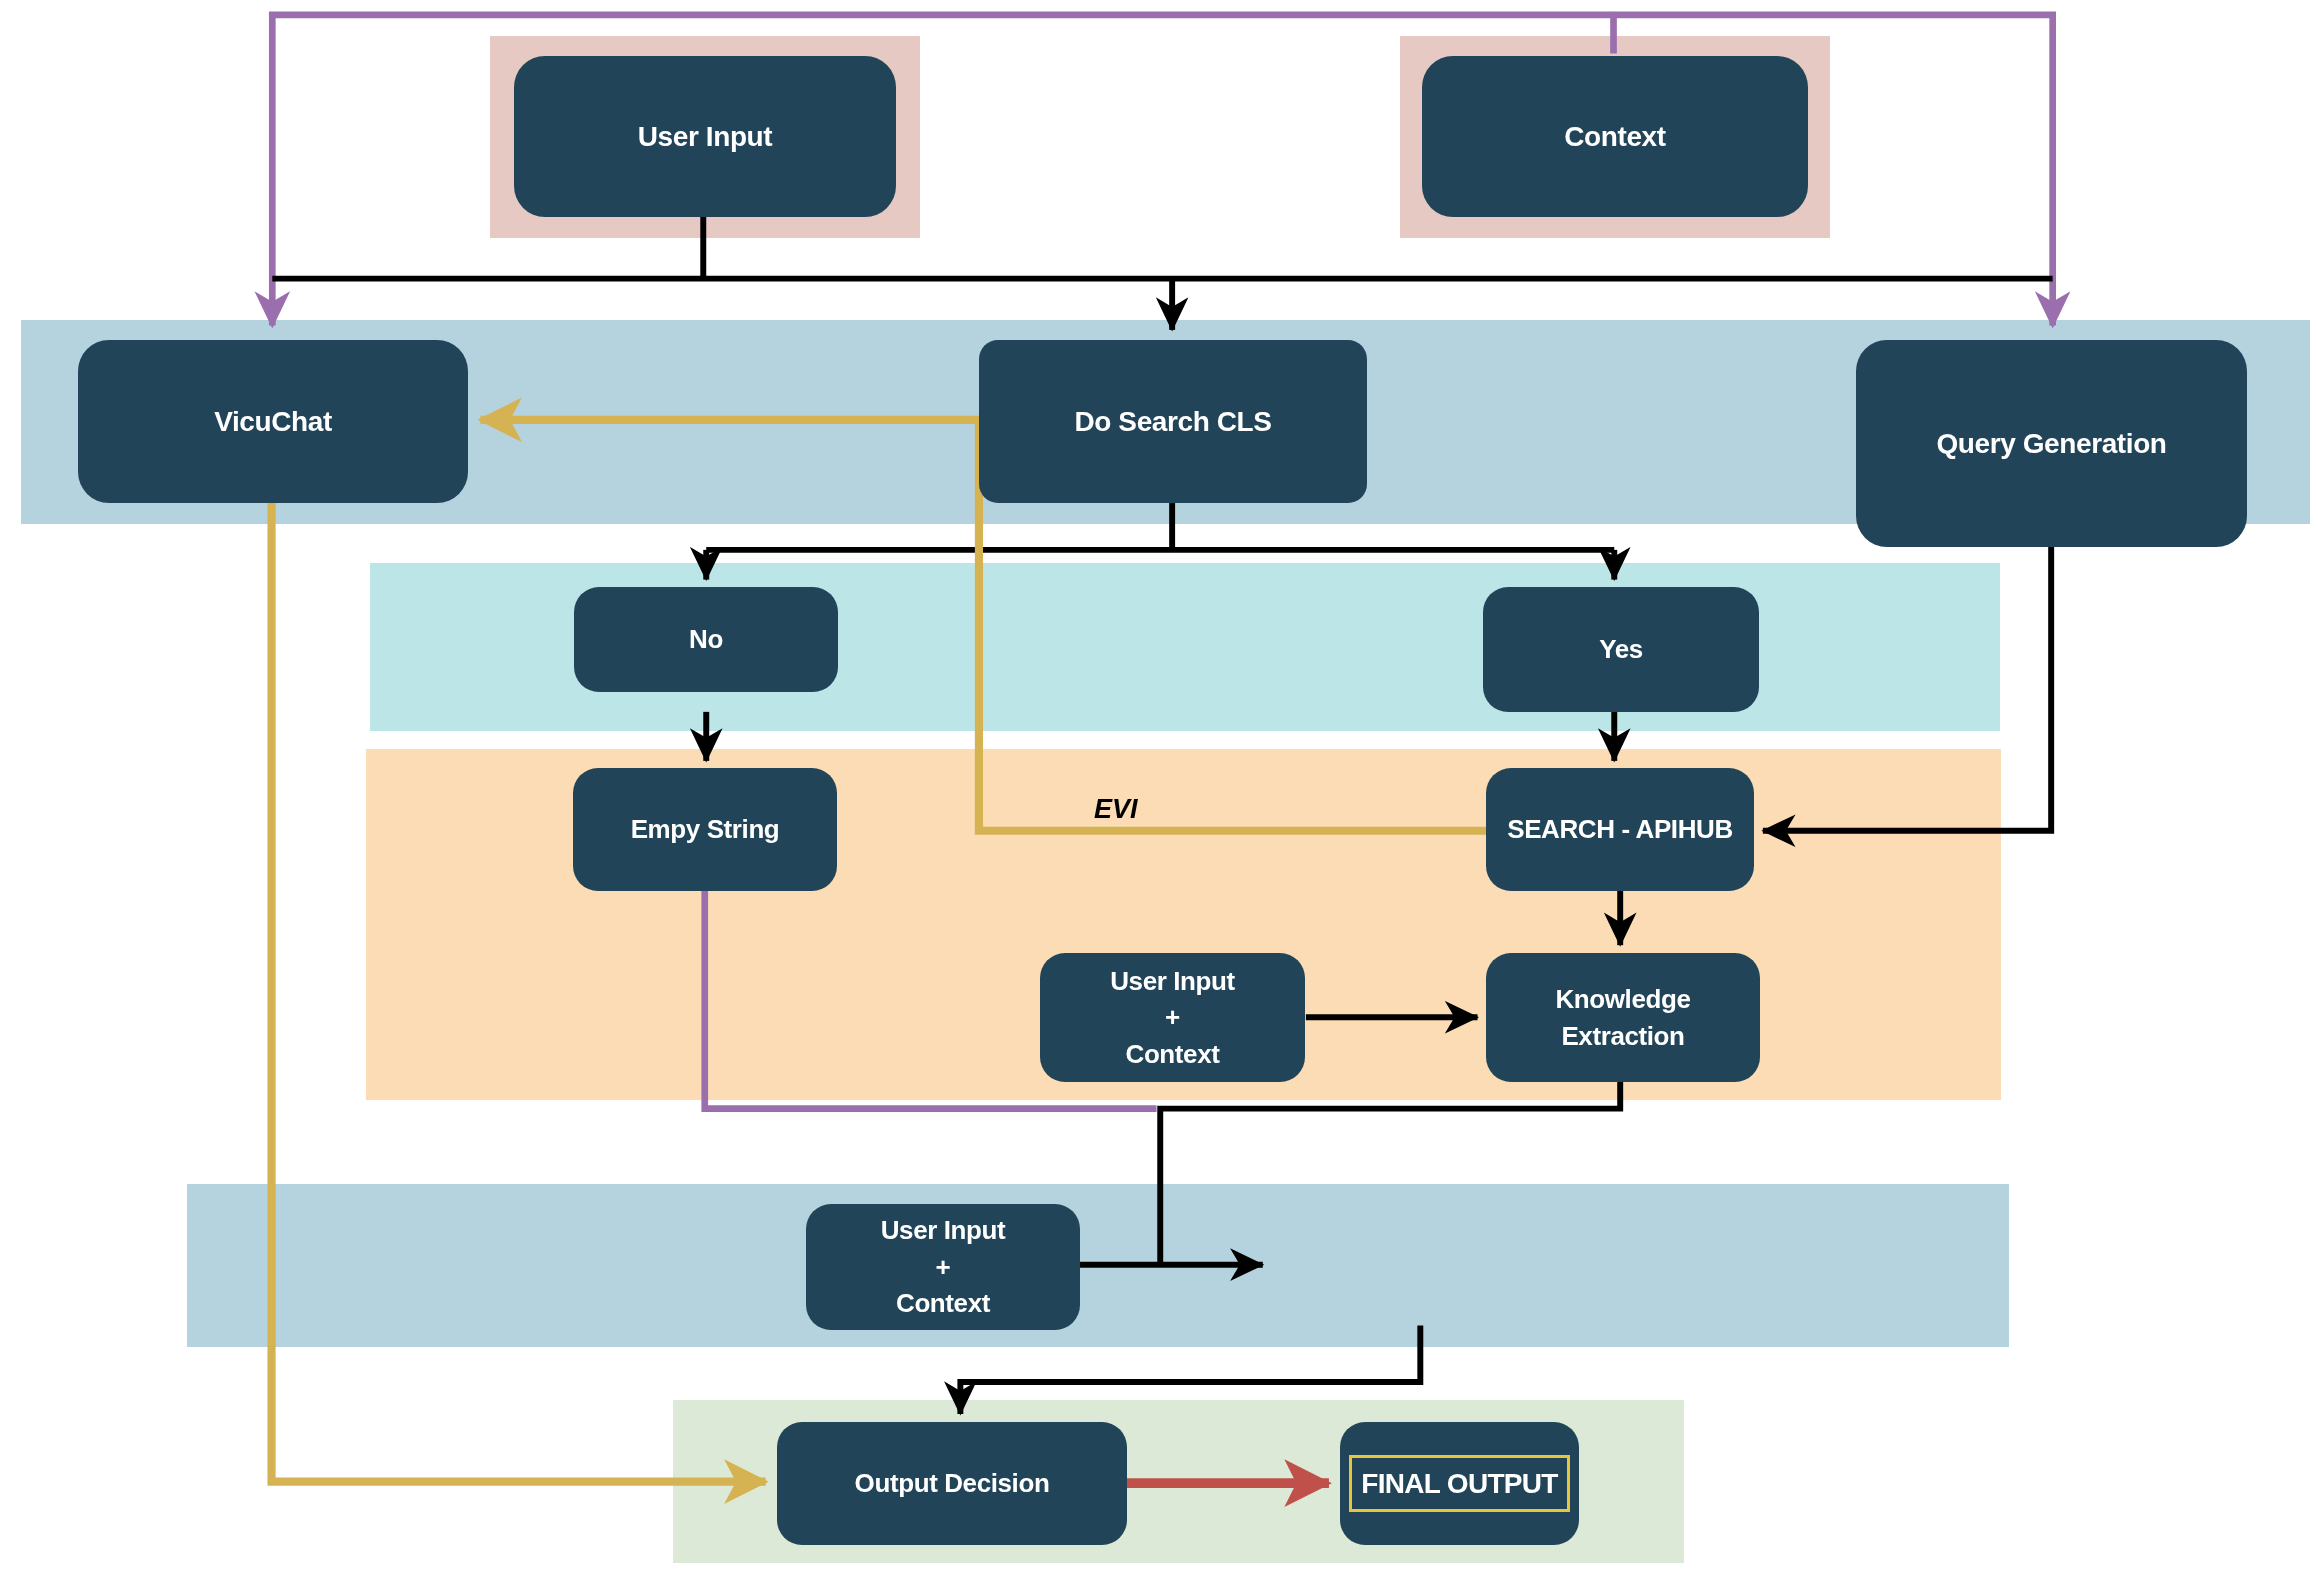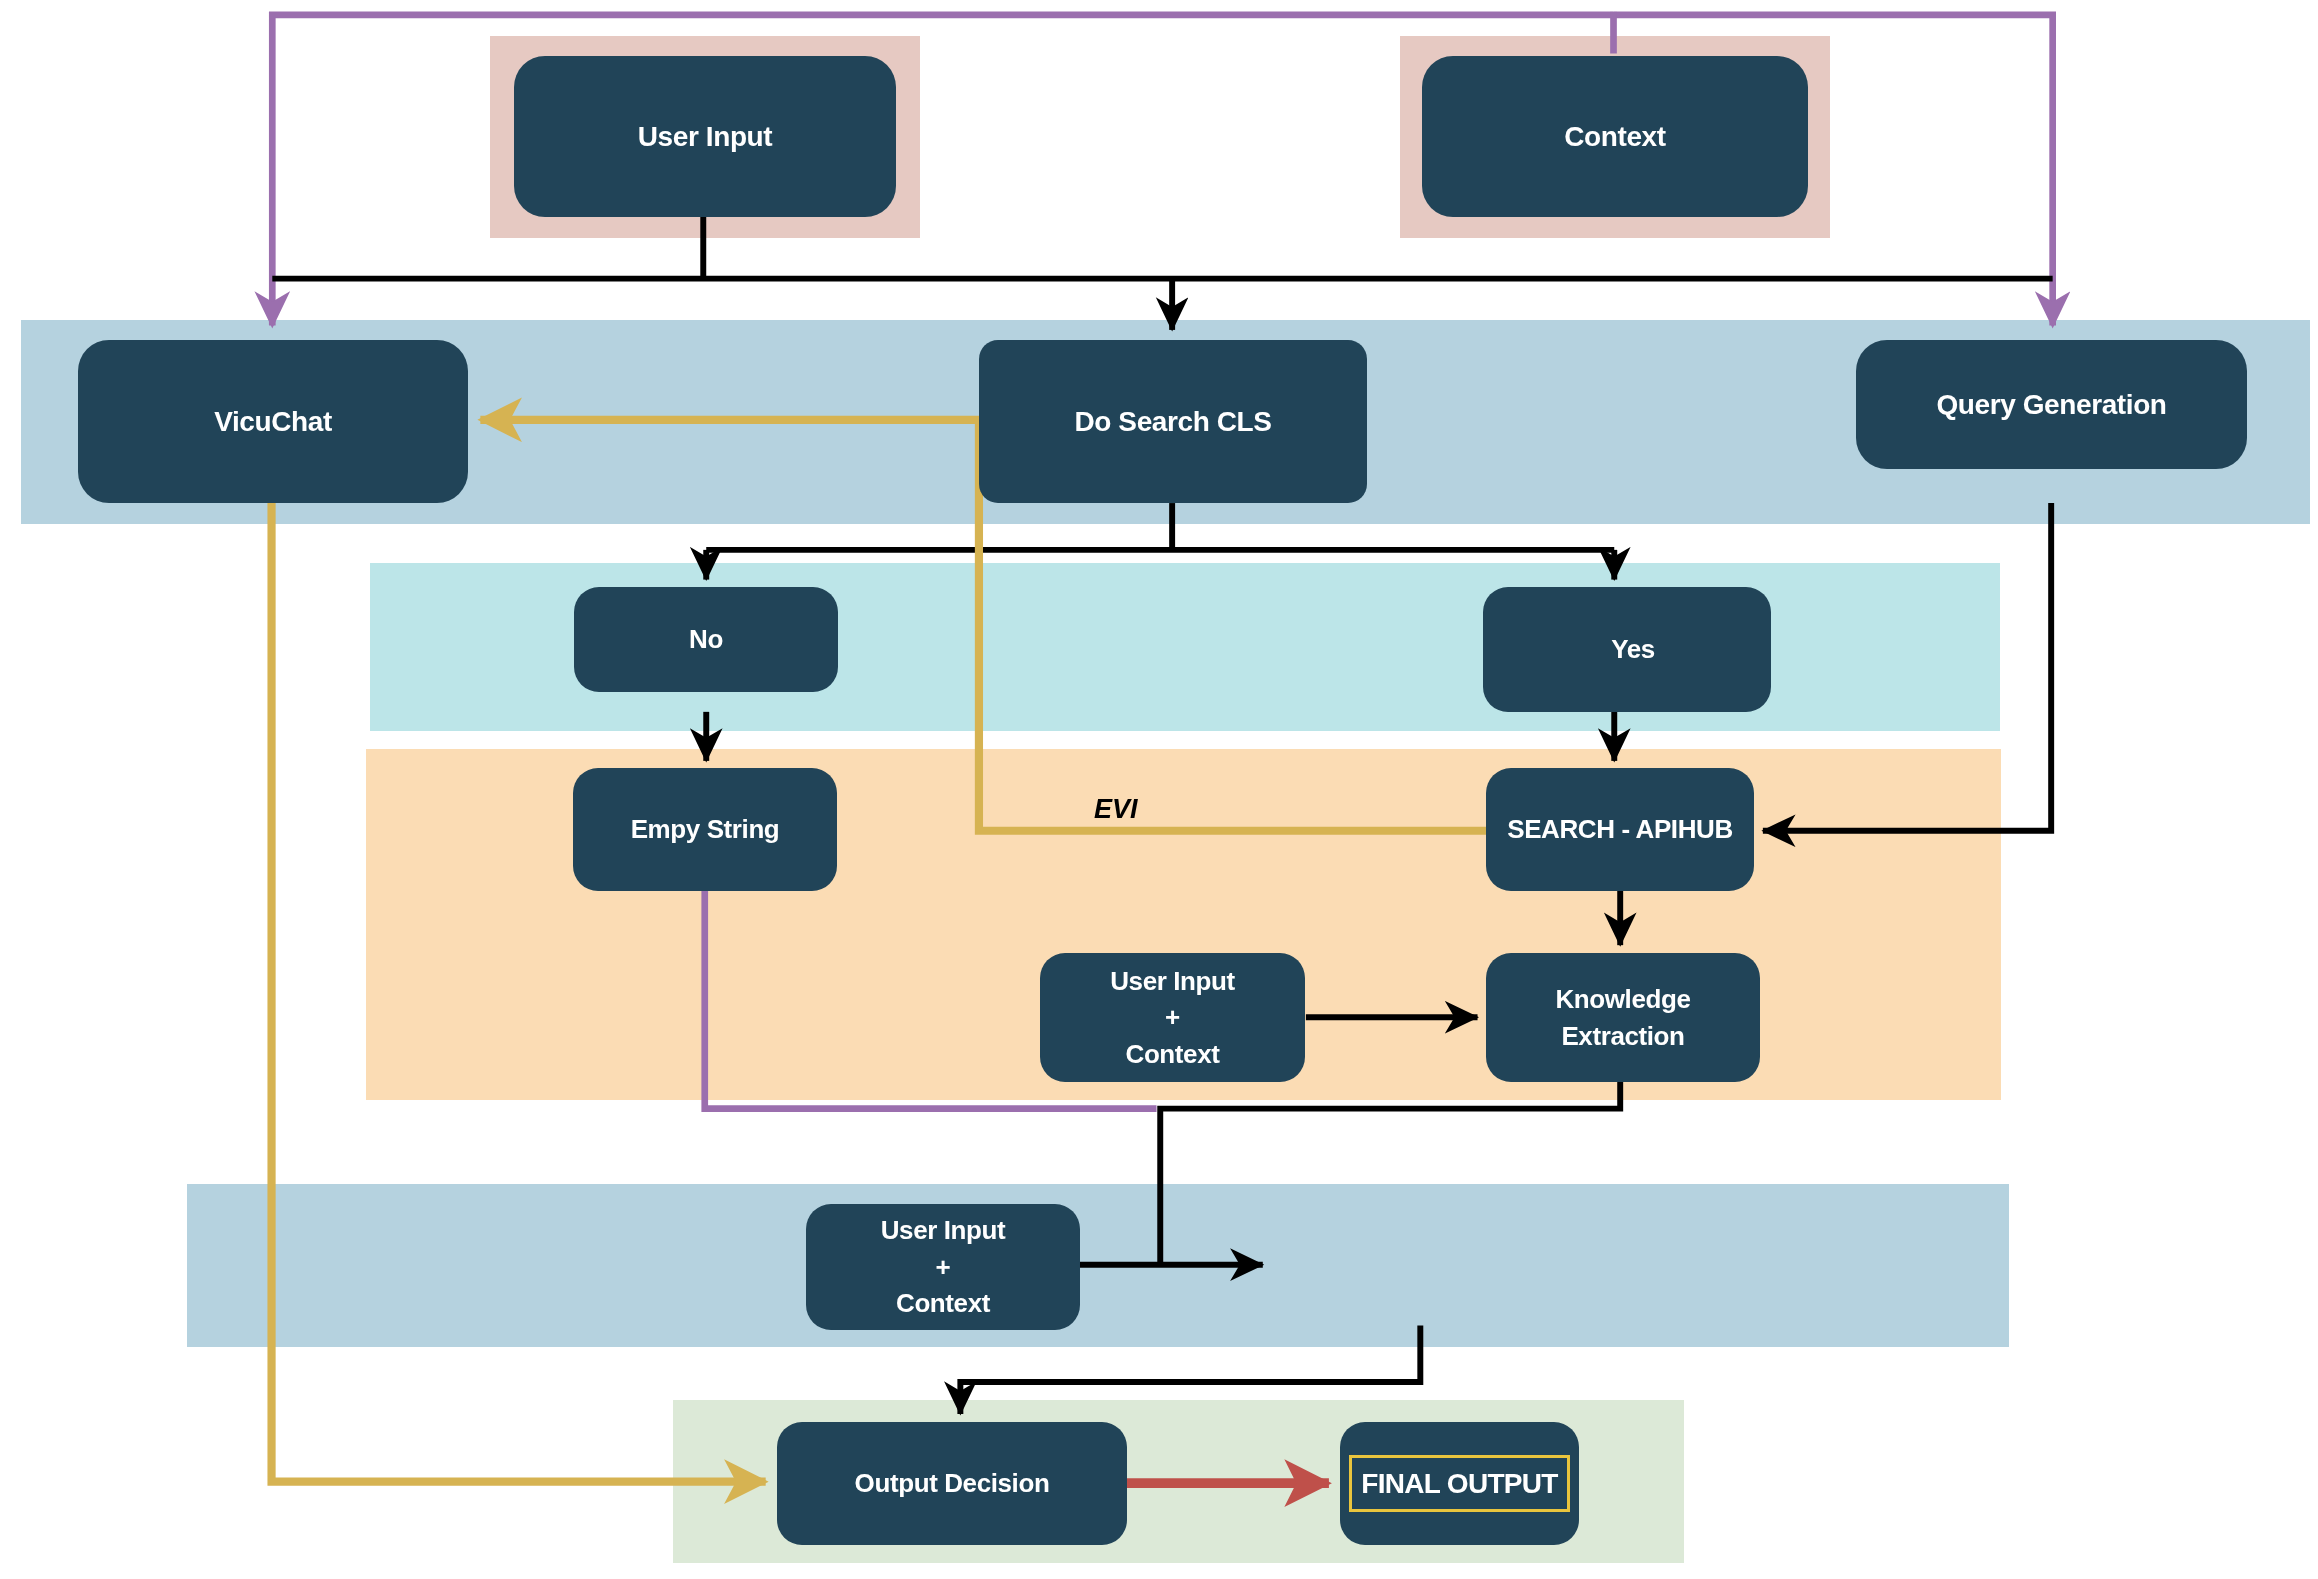--- a/index.html
+++ b/index.html
@@ -104,24 +104,24 @@
     <path class="e-yellow" d="M365 677 V1994 H1030" marker-end="url(#arrow-yellow)"></path>
 
     <path class="e-red" d="M1516 1996 H1788" marker-end="url(#arrow-red)"></path>
   </svg>
 
   <div class="node lg" style="left:514px;  top:56px;   width:382px; height:161px;">User Input</div>
   <div class="node lg" style="left:1422px; top:56px;   width:386px; height:161px;">Context</div>
 
   <div class="node lg" style="left:78px;  top:340px;  width:390px; height:163px;">VicuChat</div>
   <div class="node lg" style="left:979px; top:340px;  width:388px; height:163px;border-radius:19px;">Do Search CLS</div>
-  <div class="node lg" style="left:1856px; top:340px;  width:391px; height:129px;">Query Generation</div>
+  <div class="node lg" style="left:1856px; top:340px;  width:391px; height:207px;">Query Generation</div>
 
   <div class="node" style="left:574px;  top:587px;  width:264px; height:105px;">No</div>
-  <div class="node" style="left:1483px; top:587px;  width:276px; height:125px;padding-left:12px;">Yes</div>
+  <div class="node" style="left:1483px; top:587px;  width:276px; height:125px;">Yes</div>
 
   <div class="node" style="left:573px;  top:768px; width:264px; height:123px;">Empy String</div>
   <div class="node" style="left:1486px; top:768px; width:268px; height:123px;">SEARCH - APIHUB</div>
 
   <div class="node" style="left:1040px; top:953px; width:265px; height:129px;">User Input
 +
 Context</div>
   <div class="node" style="left:1486px; top:953px; width:274px; height:129px;">Knowledge
 Extraction</div>
 

